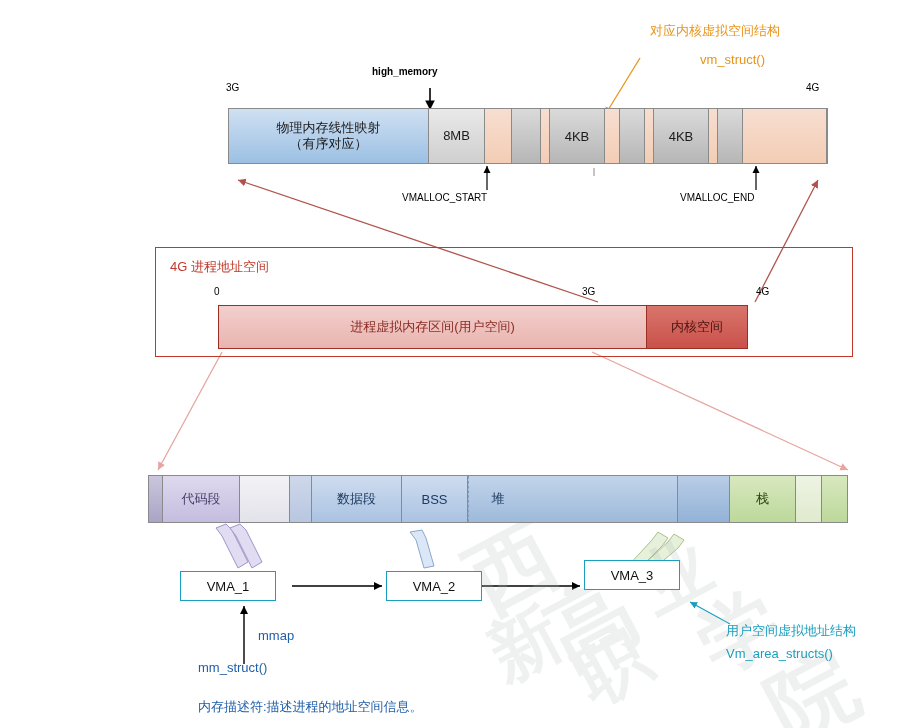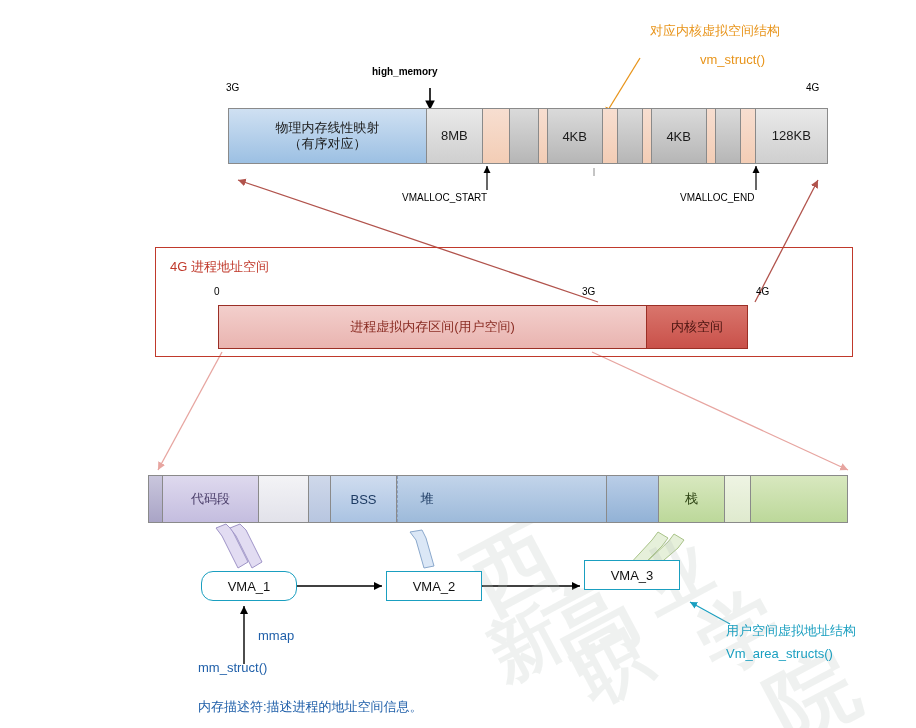--- a/index.html
+++ b/index.html
@@ -140,21 +140,21 @@
     box-sizing: border-box;
     display: flex;
     align-items: center;
     justify-content: center;
     font-size: 13px;
     color: #1b1b1b;
     border-right: 1px solid #8a8a8a;
   }
   .aseg:last-child { border-right: none; }
   .a-pad-left { width: 14px; background: linear-gradient(to bottom,#c9c6dd,#a9a4c6); }
-  .a-code { width: 96px; background: linear-gradient(to bottom,#ded9ee,#c4bddf); color:#4b3f6b; }
+  .a-code { width: 77px; background: linear-gradient(to bottom,#ded9ee,#c4bddf); color:#4b3f6b; }
   .a-gap1 { width: 50px; background: linear-gradient(to bottom,#f3f3f6,#e2e2ea); }
   .a-gap2 { width: 22px; background: linear-gradient(to bottom,#cfd8ea,#b8c6e0); }
   .a-data { width: 90px; background: linear-gradient(to bottom,#cfdcef,#aac3e2); color:#1d3b63; }
   .a-bss  { width: 66px; background: linear-gradient(to bottom,#cfdcef,#aac3e2); color:#1d3b63; }
   .a-heap { width: 210px; background: linear-gradient(to bottom,#c2d4ea,#9dbada); color:#1d3b63; border-left:1px dashed #8a9dbd; }
   .a-mid  { width: 52px; background: linear-gradient(to bottom,#b9cde7,#92b2d6); }
   .a-stack{ width: 66px; background: linear-gradient(to bottom,#d8e8bf,#bcd89a); color:#2e4414; }
   .a-tail1{ width: 26px; background: linear-gradient(to bottom,#eef4e3,#dfeace); }
   .a-tail2{ flex:1;      background: linear-gradient(to bottom,#d8e8bf,#bcd89a); }
 
@@ -164,21 +164,21 @@
     width: 96px; height: 30px;
     border: 1px solid #1a9fc0;
     background: #ffffff;
     box-sizing: border-box;
     display: flex;
     align-items: center;
     justify-content: center;
     font-size: 13px;
     color: #111;
   }
-  #vma1 { left: 201px; top: 571px; border-radius: 12px; }
+  #vma1 { left: 180px; top: 571px; }
   #vma2 { left: 386px; top: 571px; }
   #vma3 { left: 584px; top: 560px; text-align: right; }
 
   
   #watermark {
     position: absolute;
     left: 430px; top: 470px;
     width: 470px; height: 260px;
     pointer-events: none;
     opacity: 0.22;
@@ -274,21 +274,20 @@
     <div class="vgap" style="width:8px;"></div>
     <div class="vhole" style="width:56px;">4KB</div>
     <div class="vgap" style="width:14px;"></div>
     <div class="vhole" style="width:26px;"></div>
     <div class="vgap" style="width:8px;"></div>
     <div class="vhole" style="width:56px;">4KB</div>
     <div class="vgap" style="width:8px;"></div>
     <div class="vhole" style="width:26px;"></div>
     <div class="vgap" style="width:14px;"></div>
   </div>
-  <div class="kseg seg-128">128KB</div>
 </div>
 
 <div class="abs lbl" style="left:402px; top:192px;">VMALLOC_START</div>
 <div class="abs lbl" style="left:680px; top:192px;">VMALLOC_END</div>
 
 <div id="proc-box"></div>
 <div class="abs lbl-red" style="left:170px; top:258px;">4G 进程地址空间</div>
 
 <div class="abs lbl" style="left:214px; top:286px;">0</div>
 <div class="abs lbl" style="left:582px; top:286px;">3G</div>
@@ -297,20 +296,21 @@
 <div id="proc-bar">
   <div class="pseg pseg-user">进程虚拟内存区间(用户空间)</div>
   <div class="pseg pseg-kernel">内核空间</div>
 </div>
 
 <div id="addr-bar">
   <div class="aseg a-pad-left"></div>
   <div class="aseg a-code">代码段</div>
   <div class="aseg a-gap1"></div>
   <div class="aseg a-gap2"></div>
+  <div class="aseg a-data">数据段</div>
   <div class="aseg a-bss">BSS</div>
   <div class="aseg a-heap">
     <span style="margin-right:150px;">堆</span>
   </div>
   <div class="aseg a-mid"></div>
   <div class="aseg a-stack">栈</div>
   <div class="aseg a-tail1"></div>
   <div class="aseg a-tail2"></div>
 </div>
 

